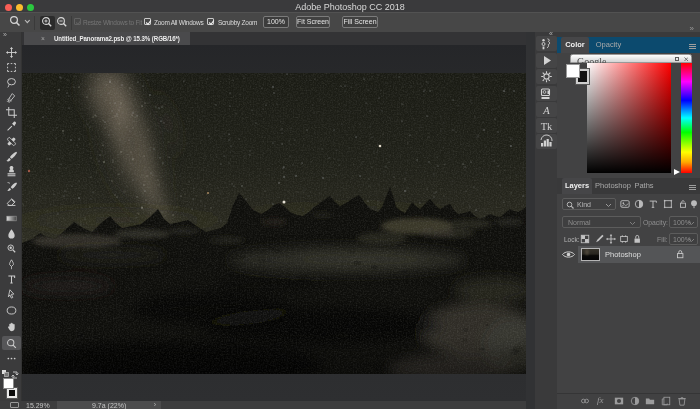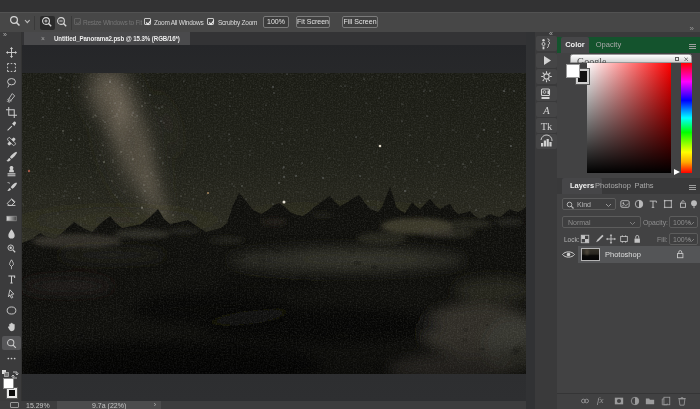--- a/index.html
+++ b/index.html
@@ -28,20 +28,26 @@
 .ptab.on{background:#464648;color:#f1f1f1;border-radius:2px 2px 0 0;font-weight:bold;}
 .burger{position:absolute;right:4px;width:7px;height:6px;}
 .burger i{display:block;height:1px;background:#9e9e9e;margin:0.9px 0;}
 .wbox{position:absolute;height:12px;background:#3f3f40;border:1px solid #5c5c5c;border-radius:2px;color:#b9b9b9;font-size:7px;line-height:10px;}
 .gtext{color:#8d8d8d;}
 svg{display:block;}
 </style></head>
 <body>
 <div id="stage">
 
+<div class="abs" id="menubar">
+ <span class="tl" style="left:4.5px;background:#f95e56;"></span>
+ <span class="tl" style="left:15.5px;background:#fbbd2e;"></span>
+ <span class="tl" style="left:26.5px;background:#2bc840;"></span>
+ <div id="title">Adobe Photoshop CC 2018</div>
+</div>
 
 <div class="abs" id="opts">
  <svg class="abs" style="left:8px;top:2px;" width="22" height="13" viewBox="0 0 22 13">
   <circle cx="6" cy="5" r="3.4" fill="none" stroke="#d6d6d6" stroke-width="1.2"></circle>
   <line x1="8.5" y1="7.5" x2="11.5" y2="10.5" stroke="#d6d6d6" stroke-width="1.5"></line>
   <path d="M17 5 l2.3 2.6 l2.3 -2.6" fill="none" stroke="#bdbdbd" stroke-width="1.1"></path>
  </svg>
  <div class="sep" style="left:34px;top:3px;"></div>
  <div class="abs" style="left:39.5px;top:2.5px;width:15px;height:14px;background:#2b2b2b;border-radius:2px;"></div>
  <svg class="abs" style="left:41px;top:3px;" width="12" height="13" viewBox="0 0 12 13">
@@ -1012,21 +1018,21 @@
       </div>
 <div class="tile" style="top:102.4px;">
         <svg width="21" height="15" viewBox="0 0 21 15">
           <rect x="5" y="9" width="2.2" height="3.5" fill="#d2d2d2"></rect>
           <rect x="7.8" y="6.5" width="2.2" height="6" fill="#d2d2d2"></rect>
           <rect x="10.6" y="5" width="2.2" height="7.5" fill="#d2d2d2"></rect>
           <rect x="13.4" y="8" width="2.2" height="4.5" fill="#d2d2d2"></rect>
           <path d="M5 6 a5.5 5.5 0 0 1 11 1" fill="none" stroke="#d2d2d2" stroke-width="0.9"></path>
         </svg>
       </div>
- <div class="abs" style="left:22px;top:5px;width:143px;height:141px;background:#14532d;">
+ <div class="abs" style="left:22px;top:5px;width:143px;height:141px;background:#0c4a6e;">
    <div class="ptab on" style="left:4px;width:28px;">Color</div>
    <div class="ptab" style="left:35px;width:33px;">Opacity</div>
    <div class="burger" style="top:6px;">
           <i></i>
           <i></i>
           <i></i>
         </div>
    <div class="abs" style="left:0;top:16px;width:143px;height:125px;background:#424243;">
      <div class="abs" style="left:13px;top:1px;width:122px;height:9px;background:linear-gradient(#fefefe,#d4d4d4);border-radius:2.5px 2.5px 0 0;border:1px solid #999;">
         <span style="position:absolute;left:6px;top:0.5px;font-family:'Liberation Serif',serif;font-size:10px;color:#4a4a4a;">Google</span>
@@ -1036,21 +1042,21 @@
             </svg>
      </div>
      <div class="abs" style="left:30px;top:10px;width:84px;height:110px;background:linear-gradient(to bottom,rgba(0,0,0,0) 0%,#000 100%),linear-gradient(to right,#fff,#f00);"></div>
      <div class="abs" style="left:124px;top:10px;width:11px;height:110px;background:linear-gradient(#f00 0%,#f0f 17%,#00f 34%,#0ff 50%,#0f0 63%,#ff0 81%,#fa0 90%,#f00 100%);"></div>
      <div class="abs" style="left:116.5px;top:115.5px;width:0;height:0;border-top:3.5px solid transparent;border-bottom:3.5px solid transparent;border-left:6px solid #fff;"></div>
      <div class="abs" style="left:9px;top:11px;width:14px;height:14px;background:#fff;border:1px solid #999;z-index:3;"></div>
      <div class="abs" style="left:19px;top:16px;width:13px;height:15px;background:#111;border:2px solid #cecece;outline:1px solid #555;z-index:2;"></div>
    </div>
  </div>
  <div class="abs" style="left:22px;top:146px;width:143px;height:231px;background:#39393a;">
-   <div class="ptab on" style="left:5px;width:40px;">Layers</div>
+   <div class="ptab on" style="left:5px;width:30px;">Layers</div>
    <div class="ptab" style="left:38px;width:34px;">Photoshop</div>
    <div class="ptab" style="left:75px;width:24px;text-align:center;">Paths</div>
    <div class="burger" style="top:6px;">
           <i></i>
           <i></i>
           <i></i>
         </div>
    <div class="abs" style="left:0;top:16px;width:143px;height:215px;background:#424243;">
       <div class="wbox" style="left:5px;top:4px;width:54px;">
 <svg style="position:absolute;left:3px;top:2px;" width="9" height="9" viewBox="0 0 9 9">

